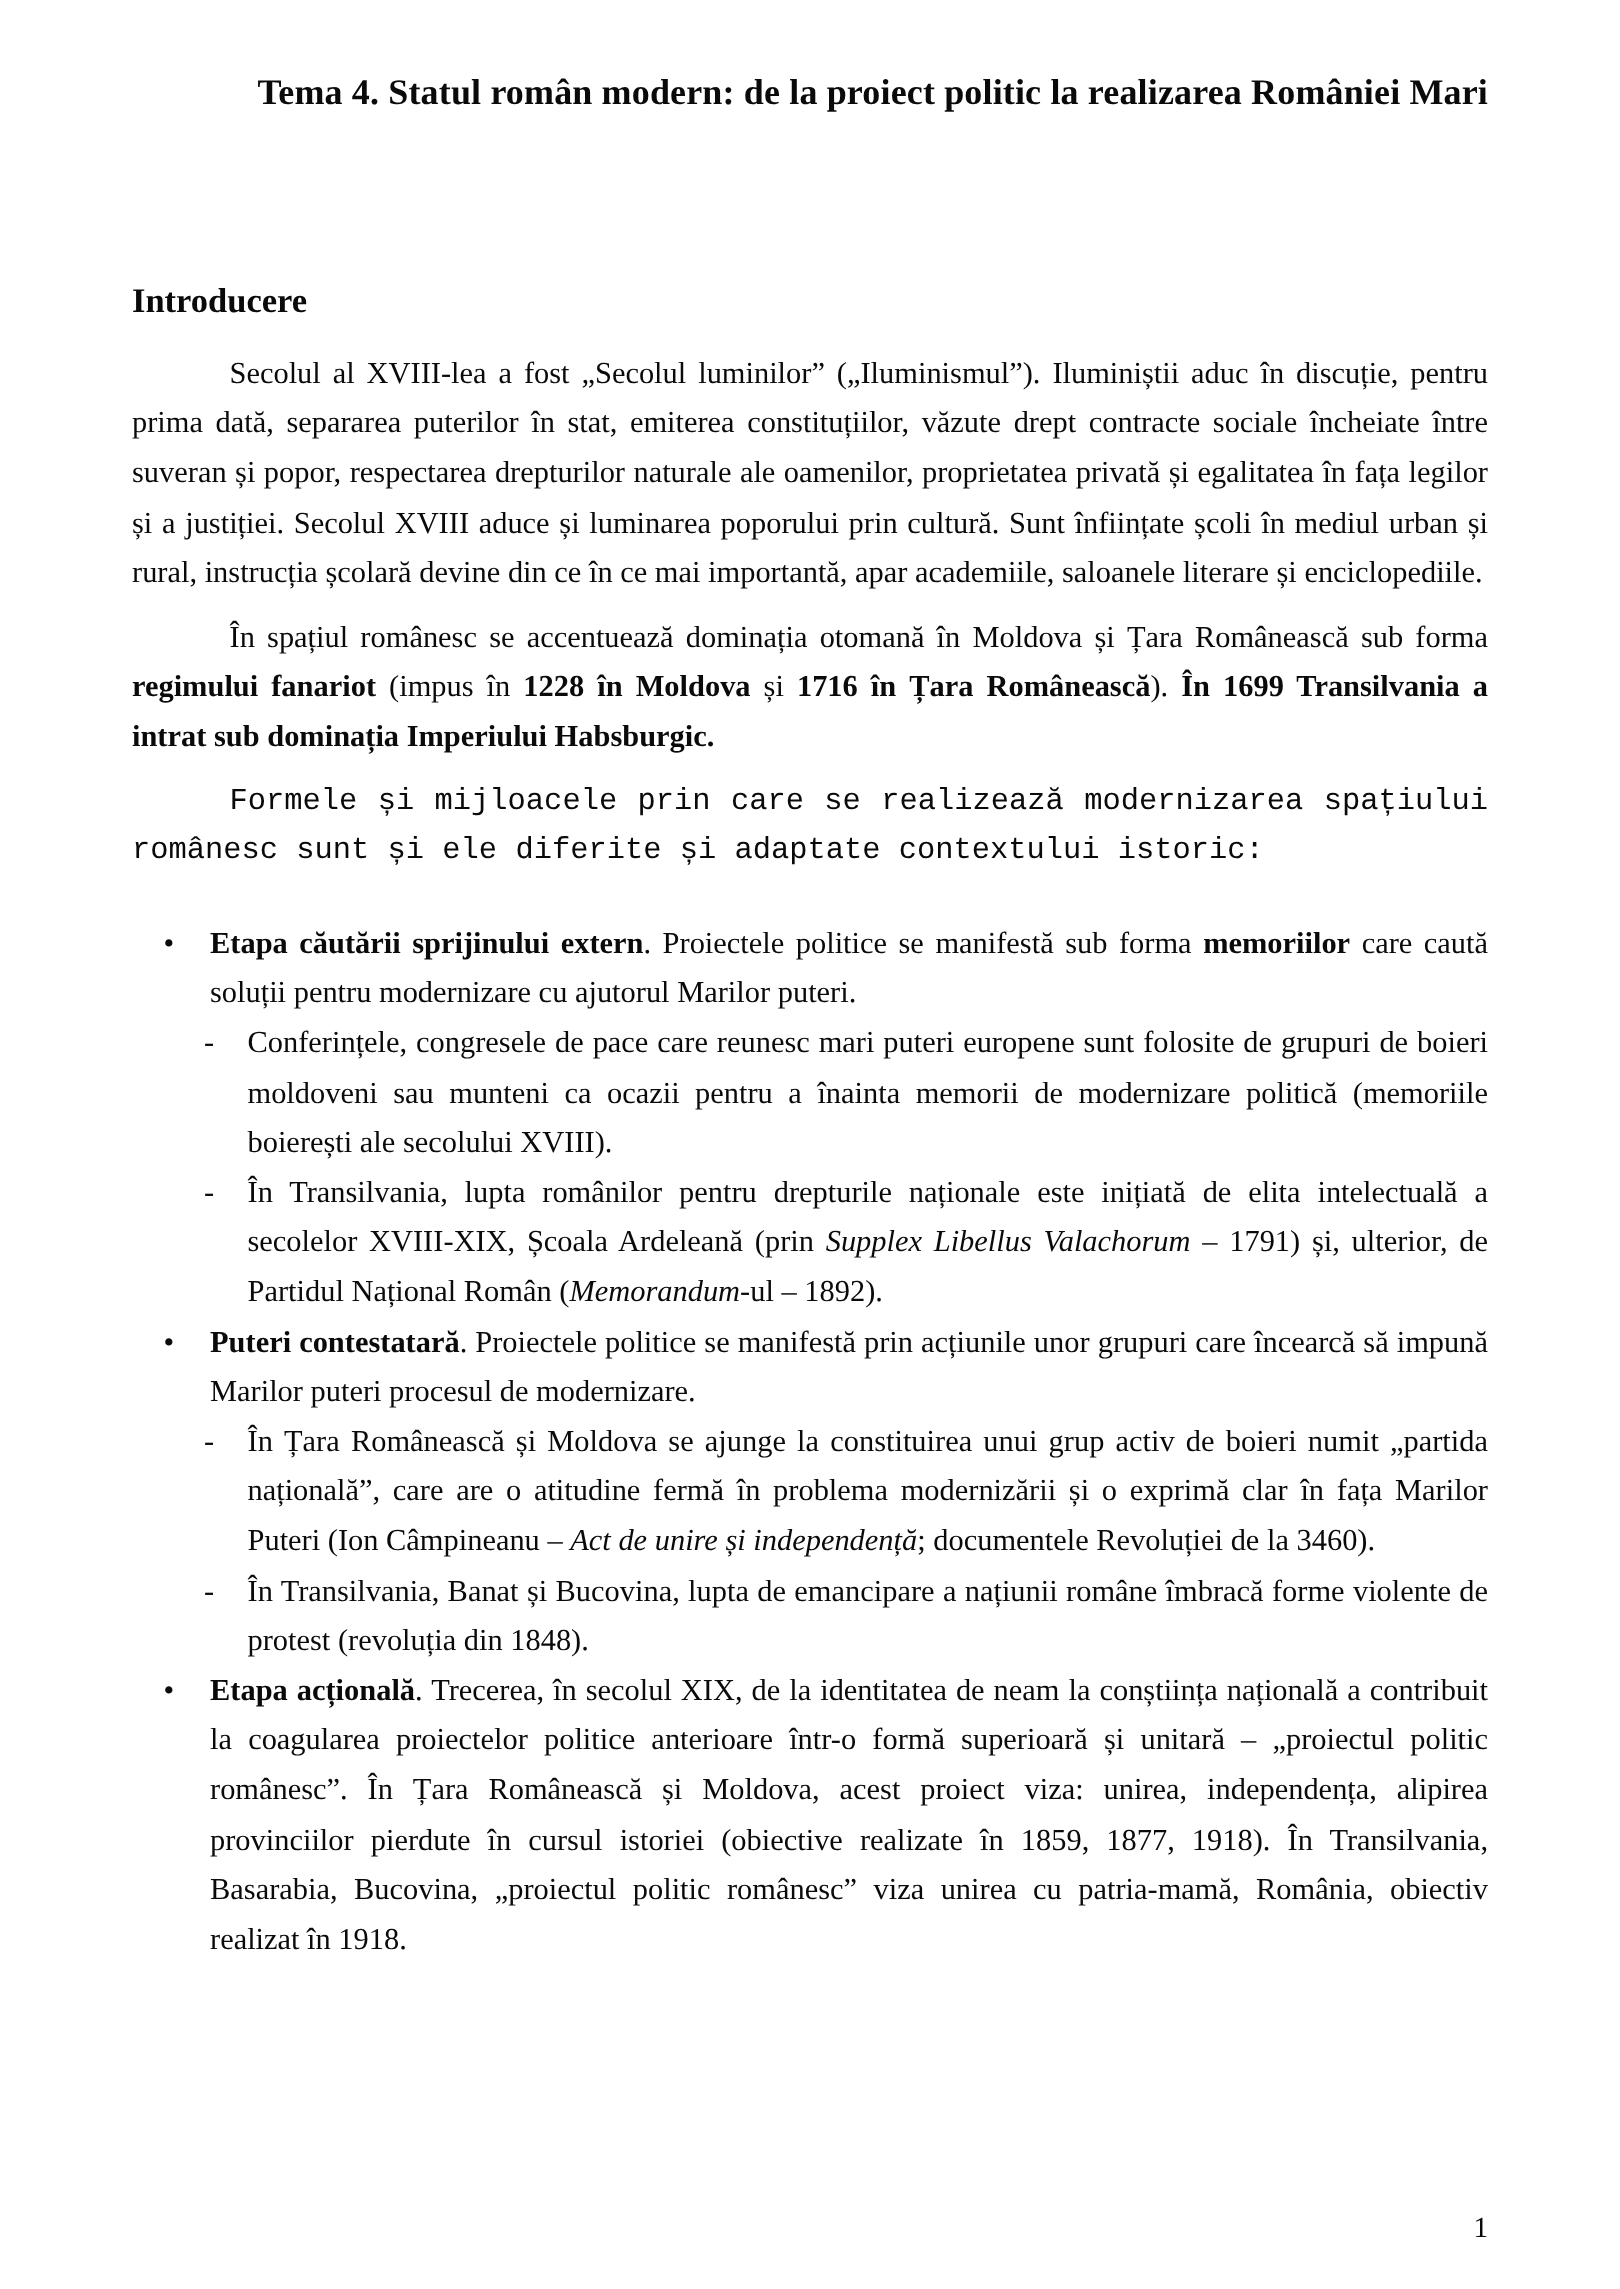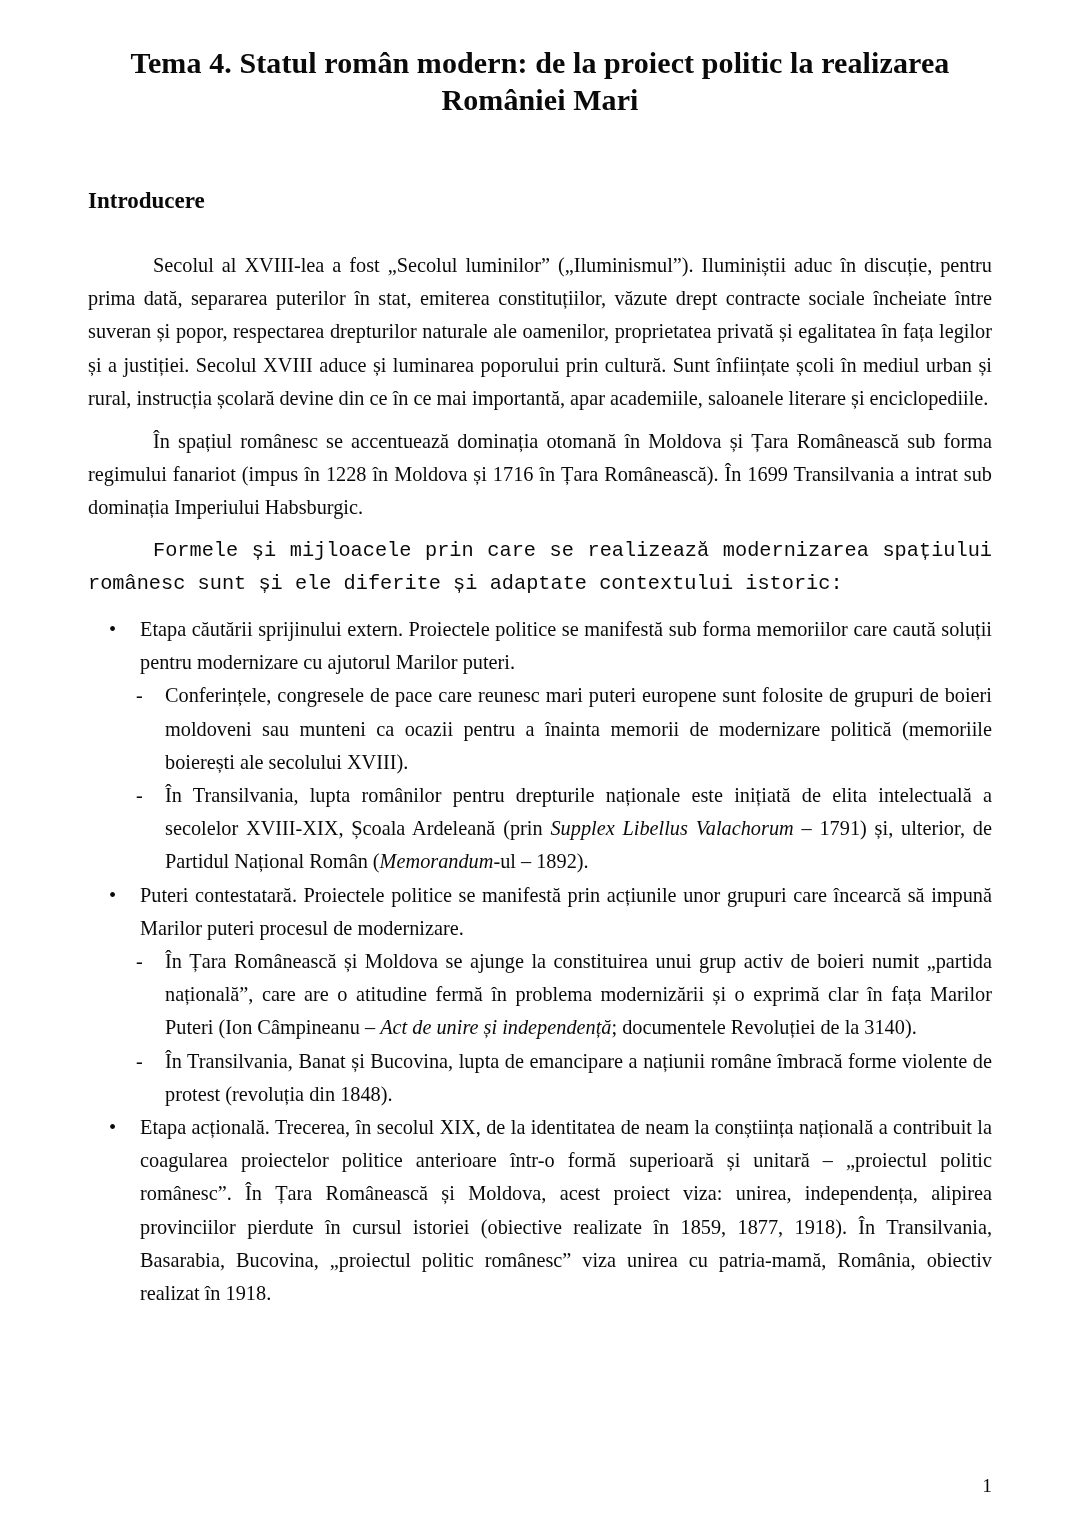--- a/index.html
+++ b/index.html
@@ -26,23 +26,23 @@
   }
   .content {
     position: absolute;
     left: 88px;
     top: 44px;
     width: 904px;
   }
 
   
   .doc-title {
-    font-size: 30px;
+    font-size: 24px;
     font-weight: bold;
-    text-align: center;
+    text-align: right;
     line-height: 37px;
     margin: 0 0 0 0;
     letter-spacing: 0.1px;
   }
   .doc-title .title-line {
     display: block;
   }
 
   
   .section-heading {
@@ -55,21 +55,20 @@
     left: 88px;
     top: 186px;
   }
 
   
   .body-block {
     position: absolute;
     left: 88px;
     top: 233px;
     width: 904px;
-    margin-top: 16px;
   }
   p.para {
     font-size: 20.3px;
     line-height: 33.2px;
     text-align: justify;
     text-justify: inter-word;
     margin: 0 0 9.5px 0;
     text-indent: 65px;
     hyphens: none;
   }
@@ -109,21 +108,21 @@
   }
   .li-2 > .marker-dash {
     position: absolute;
     left: 48px;
     top: 0;
     width: 16px;
     font-size: 20.3px;
     line-height: 33.2px;
   }
 
-  b, .b { font-weight: normal; }
+  b, .b { font-weight: bold; }
   i, .i { font-style: italic; }
 
   
   .page-number {
     position: absolute;
     left: 0;
     top: 1474px;
     width: 992px;
     text-align: right;
     font-size: 19.5px;
@@ -169,21 +168,21 @@
       <span>În Transilvania, lupta românilor pentru drepturile naționale este inițiată de elita intelectuală a secolelor XVIII-XIX, Școala Ardeleană (prin </span><i>Supplex Libellus Valachorum</i><span> – 1791) și, ulterior, de Partidul Național Român (</span><i>Memorandum</i><span>-ul – 1892).</span>
     </div>
 
     <div class="li-1">
       <span class="marker-dot">•</span>
       <b>Puteri contestatară</b><span>. Proiectele politice se manifestă prin acțiunile unor grupuri care încearcă să impună Marilor puteri procesul de modernizare.</span>
     </div>
 
     <div class="li-2">
       <span class="marker-dash">-</span>
-      <span>În Țara Românească și Moldova se ajunge la constituirea unui grup activ de boieri numit „partida națională”, care are o atitudine fermă în problema modernizării și o exprimă clar în fața Marilor Puteri (Ion Câmpineanu – </span><i>Act de unire și independență</i><span>; documentele Revoluției de la 3140).</span>
+      <span>În Țara Românească și Moldova se ajunge la constituirea unui grup activ de boieri numit „partida națională”, care are o atitudine fermă în problema modernizării și o exprimă clar în fața Marilor Puteri (Ion Câmpineanu – </span><i>Act de unire și independență</i><span>; documentele Revoluției de la 3460).</span>
     </div>
 
     <div class="li-2">
       <span class="marker-dash">-</span>
       <span>În Transilvania, Banat și Bucovina, lupta de emancipare a națiunii române îmbracă forme violente de protest (revoluția din 1848).</span>
     </div>
 
     <div class="li-1">
       <span class="marker-dot">•</span>
       <b>Etapa acțională</b><span>. Trecerea, în secolul XIX, de la identitatea de neam la conștiința națională a contribuit la coagularea proiectelor politice anterioare într-o formă superioară și unitară – „proiectul politic românesc”. În Țara Românească și Moldova, acest proiect viza: unirea, independența, alipirea provinciilor pierdute în cursul istoriei (obiective realizate în 1859, 1877, 1918). În Transilvania, Basarabia, Bucovina, „proiectul politic românesc” viza unirea cu patria-mamă, România, obiectiv realizat în 1918.</span>

